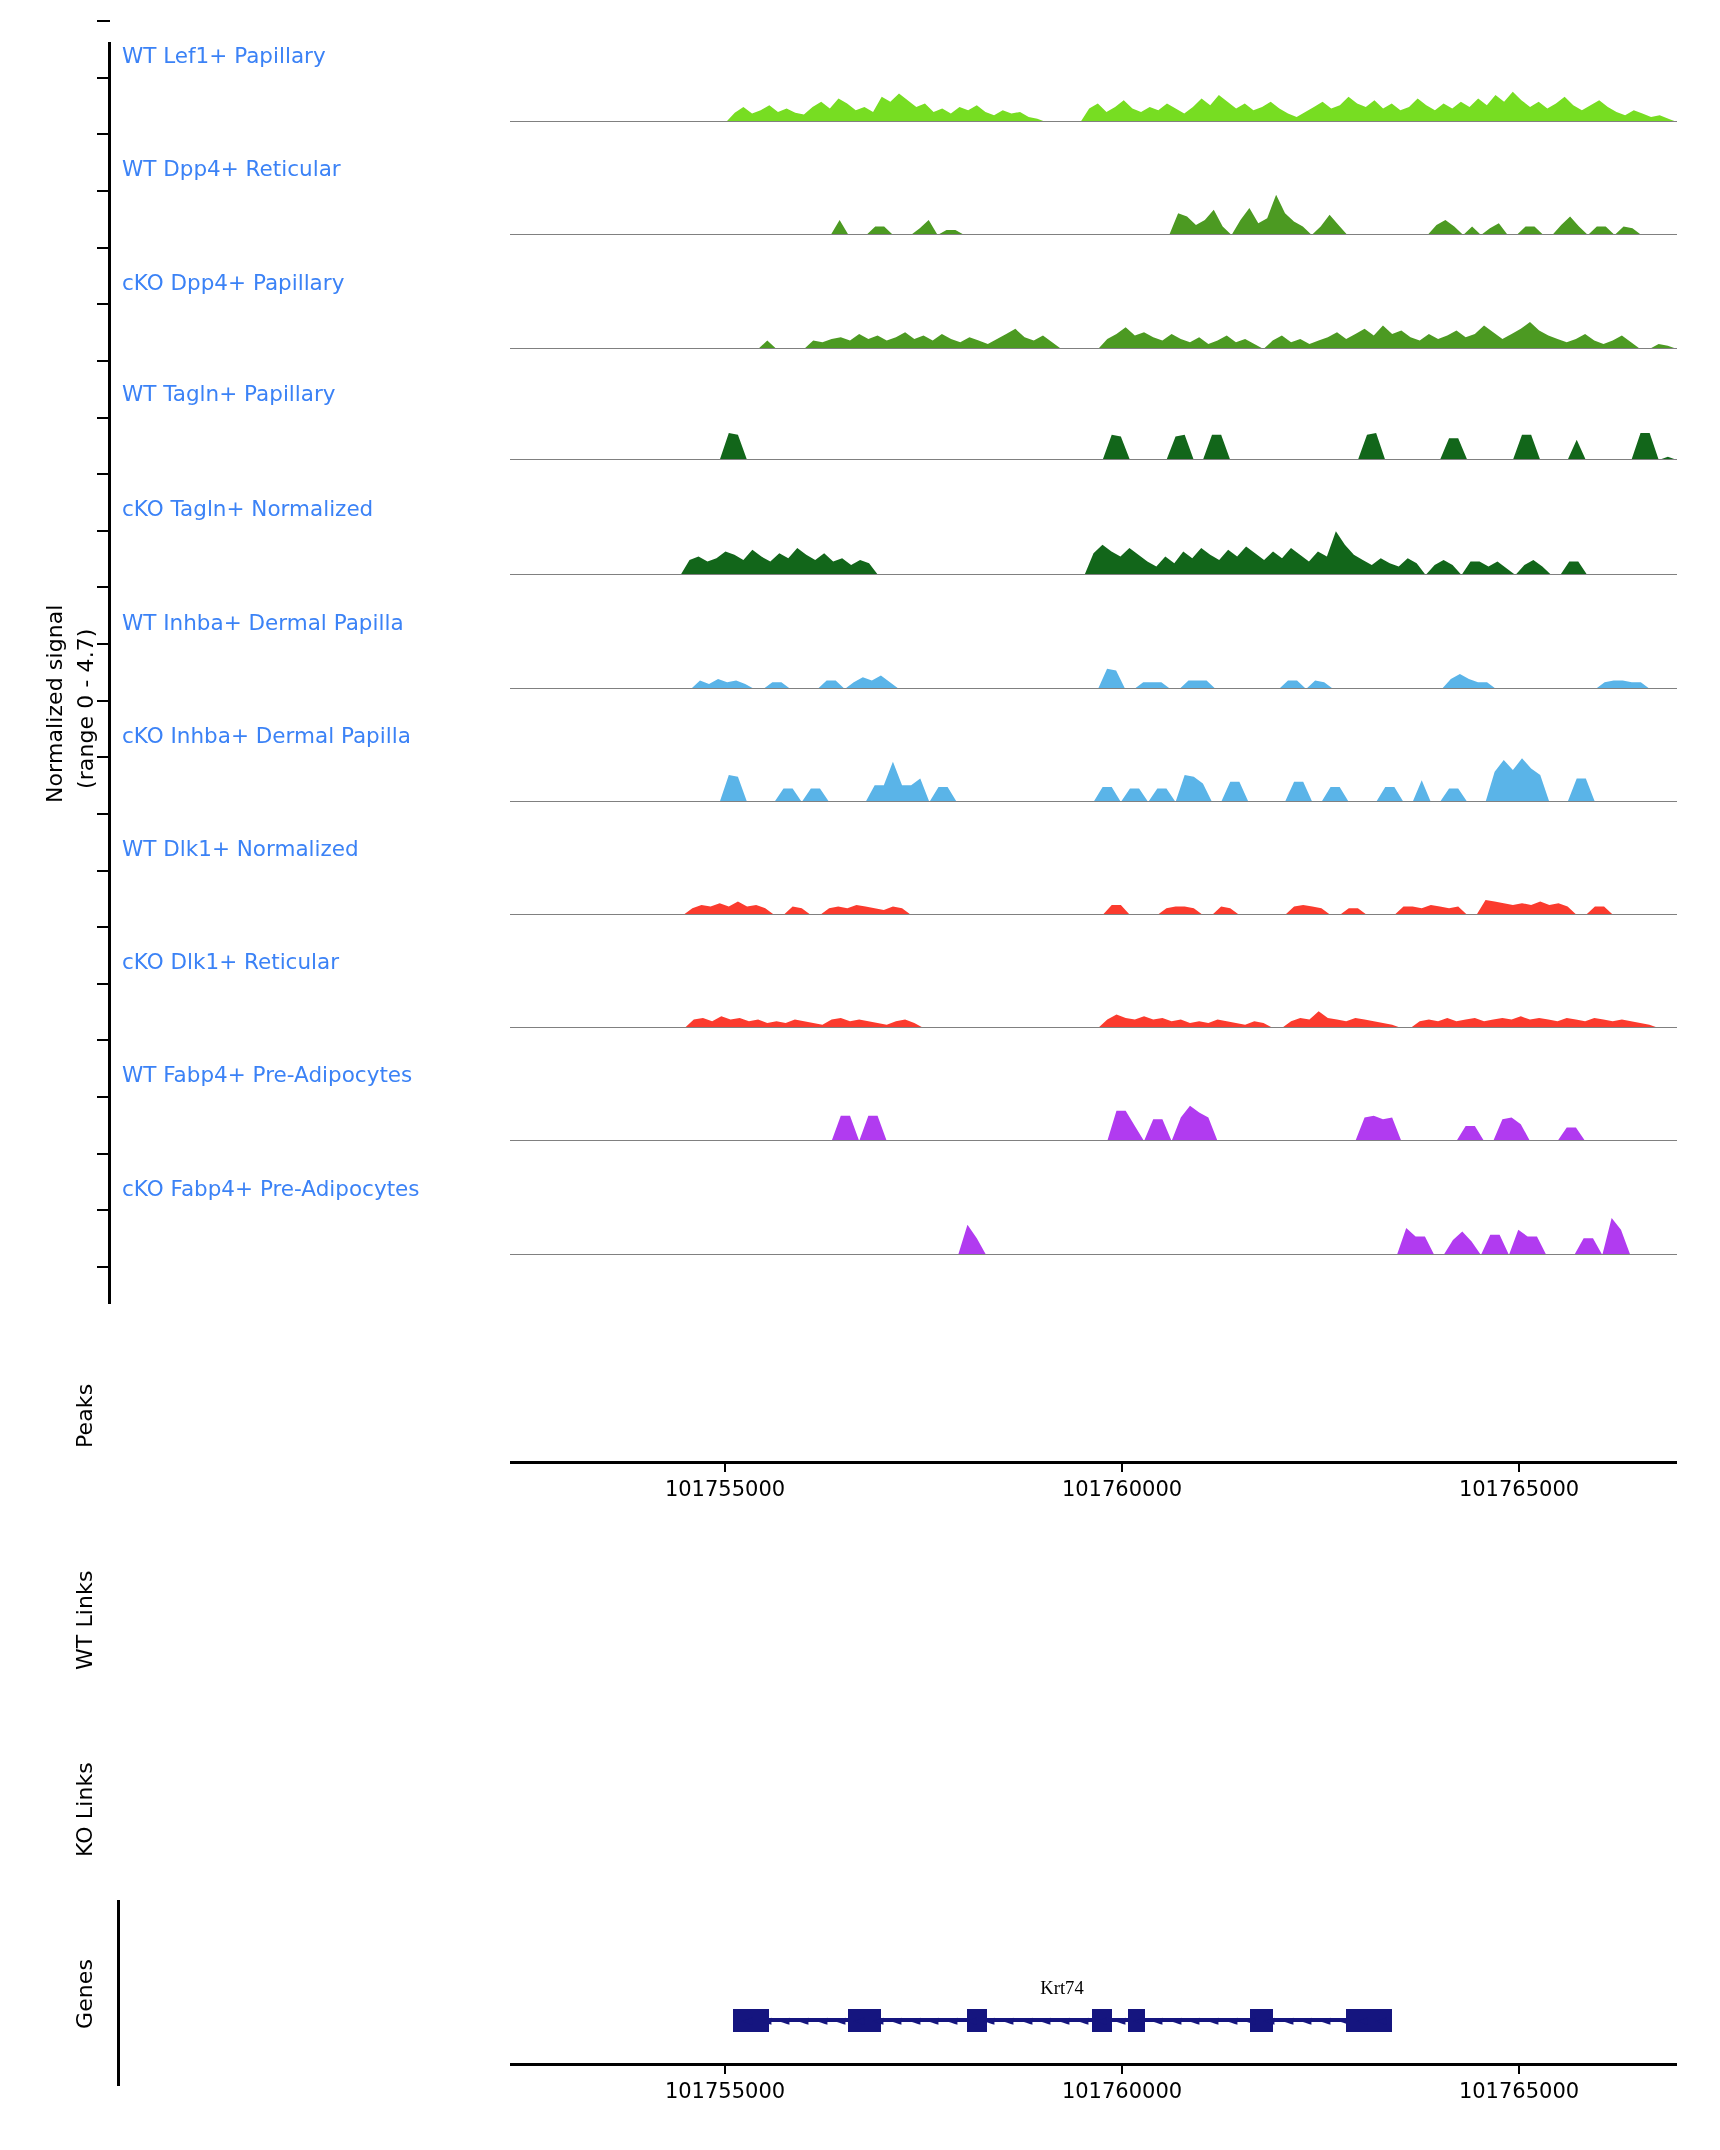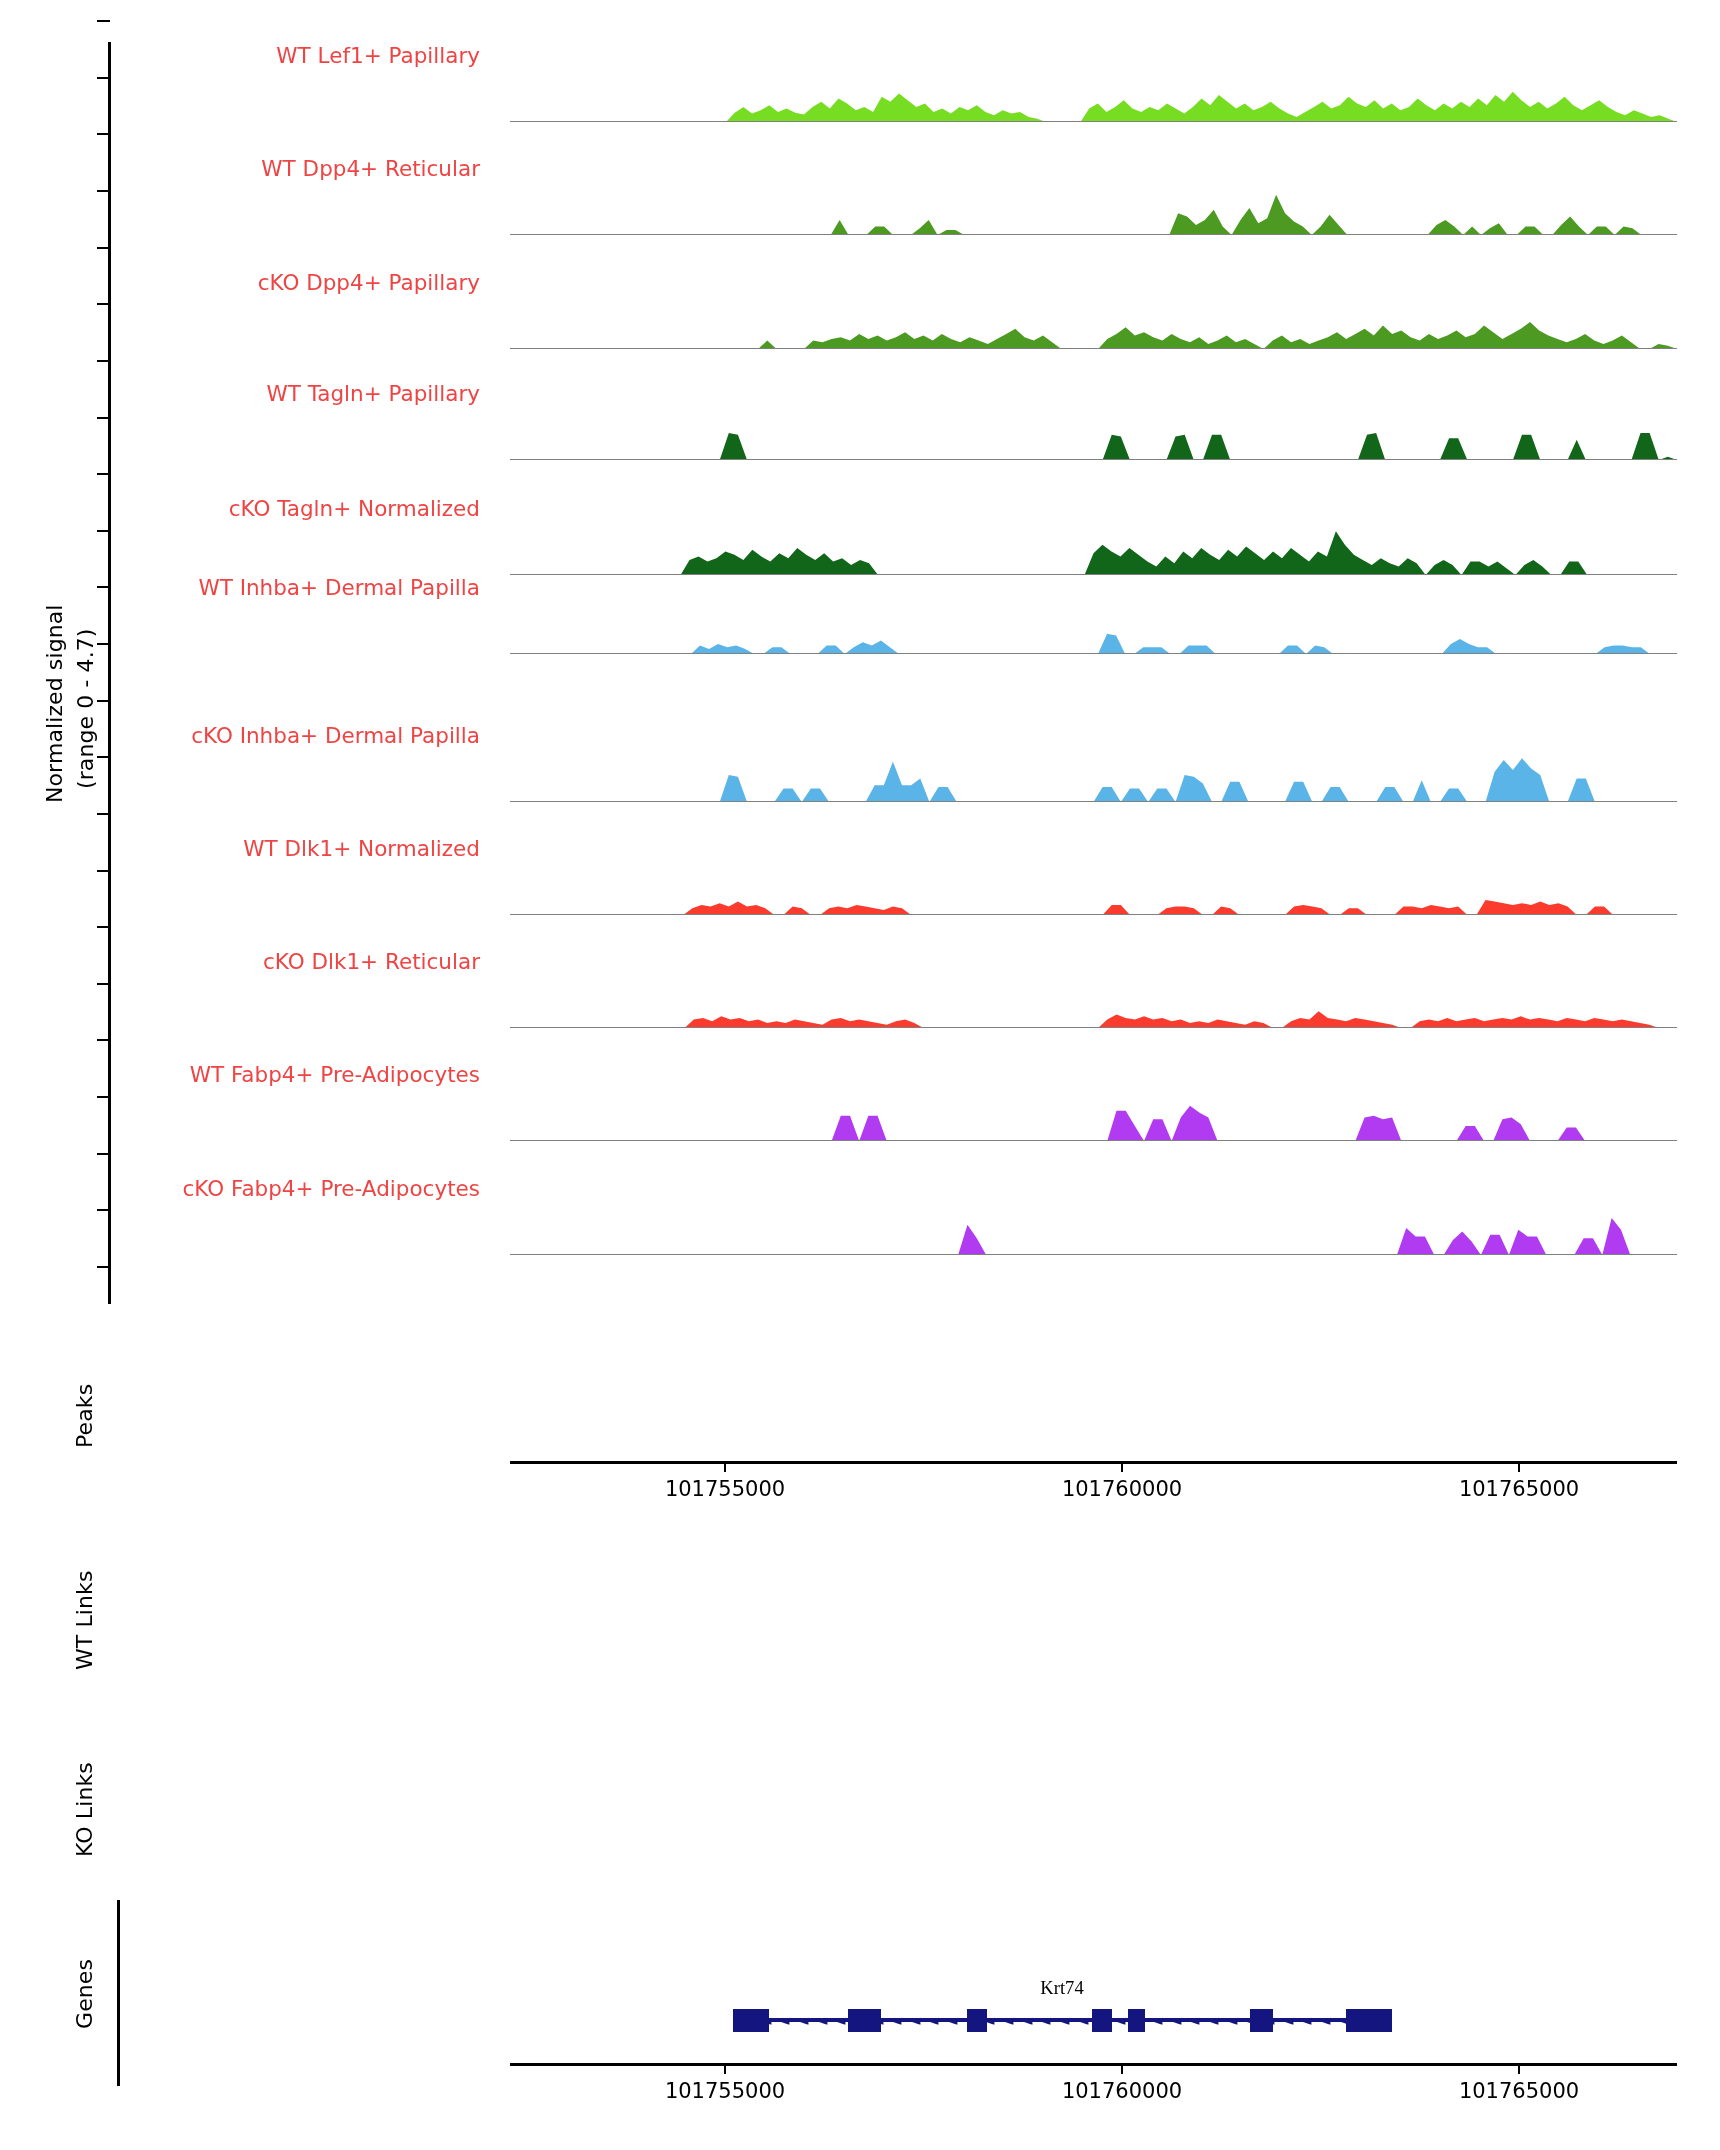--- a/index.html
+++ b/index.html
@@ -43,24 +43,23 @@
 
   
   .track {
     position: absolute;
     left: 0;
     width: 1721px;
   }
   .track-label {
     position: absolute;
     right: 0;
-    text-align: right;
     font-size: 21.5px;
     white-space: nowrap;
-    color: #ef4444;
+    color: #3b82f6;
   }
   .track-plot {
     position: absolute;
     overflow: hidden;
   }
   .track-baseline {
     position: absolute;
     left: 0;
     width: 100%;
     height: 1.1px;
@@ -178,21 +177,21 @@
       </div>
       <div class="track" style="top: 496px; height: 79px;">
         <div class="track-label" style="width: 358px; left: 122px; right: auto; top: 0px;">cKO Tagln+ Normalized</div>
         <div class="track-plot" style="left: 510px; top: 0px; width: 1167px; height: 79px;">
           <svg width="1167" height="79" viewBox="0 0 1628 110" preserveAspectRatio="none">
             <path d="M 0 110 L 0.00 110.00 L 12.52 110.00 L 25.05 110.00 L 37.57 110.00 L 50.09 110.00 L 62.62 110.00 L 75.14 110.00 L 87.66 110.00 L 100.18 110.00 L 112.71 110.00 L 125.23 110.00 L 137.75 110.00 L 150.28 110.00 L 162.80 110.00 L 175.32 110.00 L 187.85 110.00 L 200.37 110.00 L 212.89 110.00 L 225.42 110.00 L 237.94 110.00 L 250.46 88.94 L 262.98 84.26 L 275.51 91.28 L 288.03 86.60 L 300.55 77.23 L 313.08 81.91 L 325.60 88.94 L 338.12 74.89 L 350.65 84.26 L 363.17 91.28 L 375.69 79.57 L 388.22 86.60 L 400.74 72.55 L 413.26 81.91 L 425.78 88.94 L 438.31 79.57 L 450.83 91.28 L 463.35 86.60 L 475.88 95.96 L 488.40 88.94 L 500.92 93.62 L 513.45 110.00 L 525.97 110.00 L 538.49 110.00 L 551.02 110.00 L 563.54 110.00 L 576.06 110.00 L 588.58 110.00 L 601.11 110.00 L 613.63 110.00 L 626.15 110.00 L 638.68 110.00 L 651.20 110.00 L 663.72 110.00 L 676.25 110.00 L 688.77 110.00 L 701.29 110.00 L 713.82 110.00 L 726.34 110.00 L 738.86 110.00 L 751.38 110.00 L 763.91 110.00 L 776.43 110.00 L 788.95 110.00 L 801.48 110.00 L 814.00 79.57 L 826.52 67.87 L 839.05 77.23 L 851.57 84.26 L 864.09 72.55 L 876.62 81.91 L 889.14 91.28 L 901.66 98.30 L 914.18 84.26 L 926.71 93.62 L 939.23 77.23 L 951.75 86.60 L 964.28 72.55 L 976.80 81.91 L 989.32 88.94 L 1001.85 74.89 L 1014.37 84.26 L 1026.89 70.21 L 1039.42 79.57 L 1051.94 88.94 L 1064.46 77.23 L 1076.98 86.60 L 1089.51 72.55 L 1102.03 81.91 L 1114.55 91.28 L 1127.08 77.23 L 1139.60 84.26 L 1152.12 49.15 L 1164.65 67.87 L 1177.17 81.91 L 1189.69 88.94 L 1202.22 95.96 L 1214.74 86.60 L 1227.26 93.62 L 1239.78 98.30 L 1252.31 86.60 L 1264.83 93.62 L 1277.35 110.00 L 1289.88 95.96 L 1302.40 88.94 L 1314.92 95.96 L 1327.45 110.00 L 1339.97 91.28 L 1352.49 91.28 L 1365.02 98.30 L 1377.54 91.28 L 1390.06 100.64 L 1402.58 110.00 L 1415.11 95.96 L 1427.63 88.94 L 1440.15 98.30 L 1452.68 110.00 L 1465.20 110.00 L 1477.72 91.28 L 1490.25 91.28 L 1502.77 110.00 L 1515.29 110.00 L 1527.82 110.00 L 1540.34 110.00 L 1552.86 110.00 L 1565.38 110.00 L 1577.91 110.00 L 1590.43 110.00 L 1602.95 110.00 L 1615.48 110.00 L 1628.00 110.00 L 1628 110 Z" fill="#12661a" stroke="none"></path>
           </svg>
           <div class="track-baseline"></div>
         </div>
       </div>
-      <div class="track" style="top: 575px; height: 79px;">
+      <div class="track" style="top: 610px; height: 79px;">
         <div class="track-label" style="width: 358px; left: 122px; right: auto; top: 0px;">WT Inhba+ Dermal Papilla</div>
         <div class="track-plot" style="left: 510px; top: 0px; width: 1167px; height: 79px;">
           <svg width="1167" height="79" viewBox="0 0 1628 110" preserveAspectRatio="none">
             <path d="M 0 110 L 0.00 110.00 L 12.62 110.00 L 25.24 110.00 L 37.86 110.00 L 50.48 110.00 L 63.10 110.00 L 75.72 110.00 L 88.34 110.00 L 100.96 110.00 L 113.58 110.00 L 126.20 110.00 L 138.82 110.00 L 151.44 110.00 L 164.06 110.00 L 176.68 110.00 L 189.30 110.00 L 201.92 110.00 L 214.54 110.00 L 227.16 110.00 L 239.78 110.00 L 252.40 110.00 L 265.02 98.30 L 277.64 102.98 L 290.26 95.96 L 302.88 100.64 L 315.50 98.30 L 328.12 102.98 L 340.74 110.00 L 353.36 110.00 L 365.98 100.64 L 378.60 100.64 L 391.22 110.00 L 403.84 110.00 L 416.47 110.00 L 429.09 110.00 L 441.71 98.30 L 454.33 98.30 L 466.95 110.00 L 479.57 100.64 L 492.19 93.62 L 504.81 98.30 L 517.43 91.28 L 530.05 100.64 L 542.67 110.00 L 555.29 110.00 L 567.91 110.00 L 580.53 110.00 L 593.15 110.00 L 605.77 110.00 L 618.39 110.00 L 631.01 110.00 L 643.63 110.00 L 656.25 110.00 L 668.87 110.00 L 681.49 110.00 L 694.11 110.00 L 706.73 110.00 L 719.35 110.00 L 731.97 110.00 L 744.59 110.00 L 757.21 110.00 L 769.83 110.00 L 782.45 110.00 L 795.07 110.00 L 807.69 110.00 L 820.31 110.00 L 832.93 81.91 L 845.55 84.26 L 858.17 110.00 L 870.79 110.00 L 883.41 100.64 L 896.03 100.64 L 908.65 100.64 L 921.27 110.00 L 933.89 110.00 L 946.51 98.30 L 959.13 98.30 L 971.75 98.30 L 984.37 110.00 L 996.99 110.00 L 1009.61 110.00 L 1022.23 110.00 L 1034.85 110.00 L 1047.47 110.00 L 1060.09 110.00 L 1072.71 110.00 L 1085.33 98.30 L 1097.95 98.30 L 1110.57 110.00 L 1123.19 98.30 L 1135.81 100.64 L 1148.43 110.00 L 1161.05 110.00 L 1173.67 110.00 L 1186.29 110.00 L 1198.91 110.00 L 1211.53 110.00 L 1224.16 110.00 L 1236.78 110.00 L 1249.40 110.00 L 1262.02 110.00 L 1274.64 110.00 L 1287.26 110.00 L 1299.88 110.00 L 1312.50 95.96 L 1325.12 88.94 L 1337.74 95.96 L 1350.36 100.64 L 1362.98 100.64 L 1375.60 110.00 L 1388.22 110.00 L 1400.84 110.00 L 1413.46 110.00 L 1426.08 110.00 L 1438.70 110.00 L 1451.32 110.00 L 1463.94 110.00 L 1476.56 110.00 L 1489.18 110.00 L 1501.80 110.00 L 1514.42 110.00 L 1527.04 100.64 L 1539.66 98.30 L 1552.28 98.30 L 1564.90 100.64 L 1577.52 100.64 L 1590.14 110.00 L 1602.76 110.00 L 1615.38 110.00 L 1628.00 110.00 L 1628 110 Z" fill="#5ab4e8" stroke="none"></path>
           </svg>
           <div class="track-baseline"></div>
         </div>
       </div>
       <div class="track" style="top: 723px; height: 79px;">
         <div class="track-label" style="width: 358px; left: 122px; right: auto; top: 0px;">cKO Inhba+ Dermal Papilla</div>

